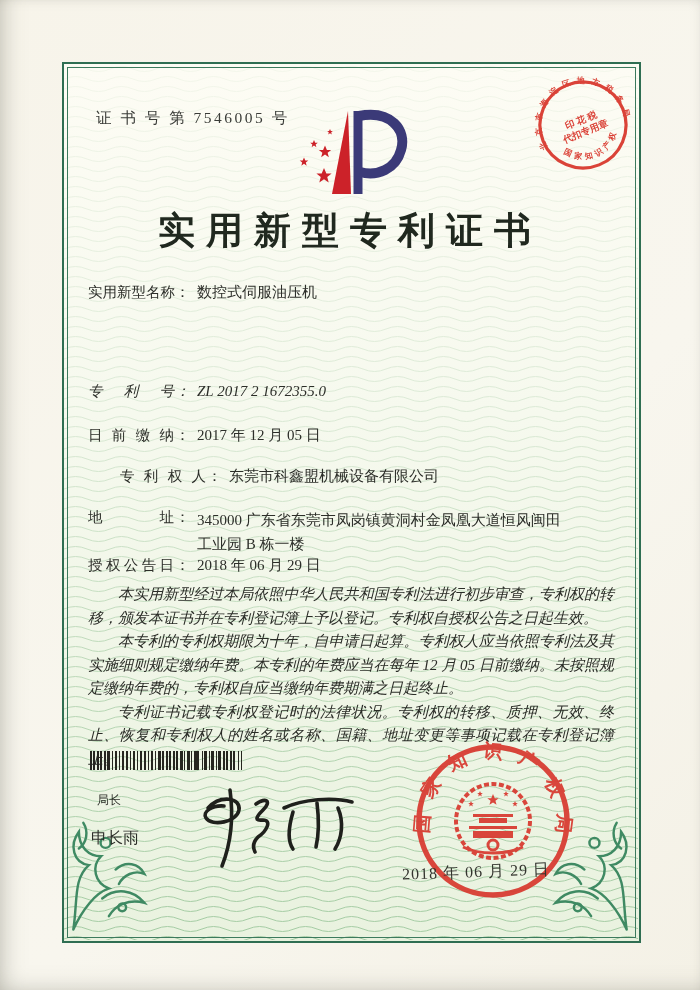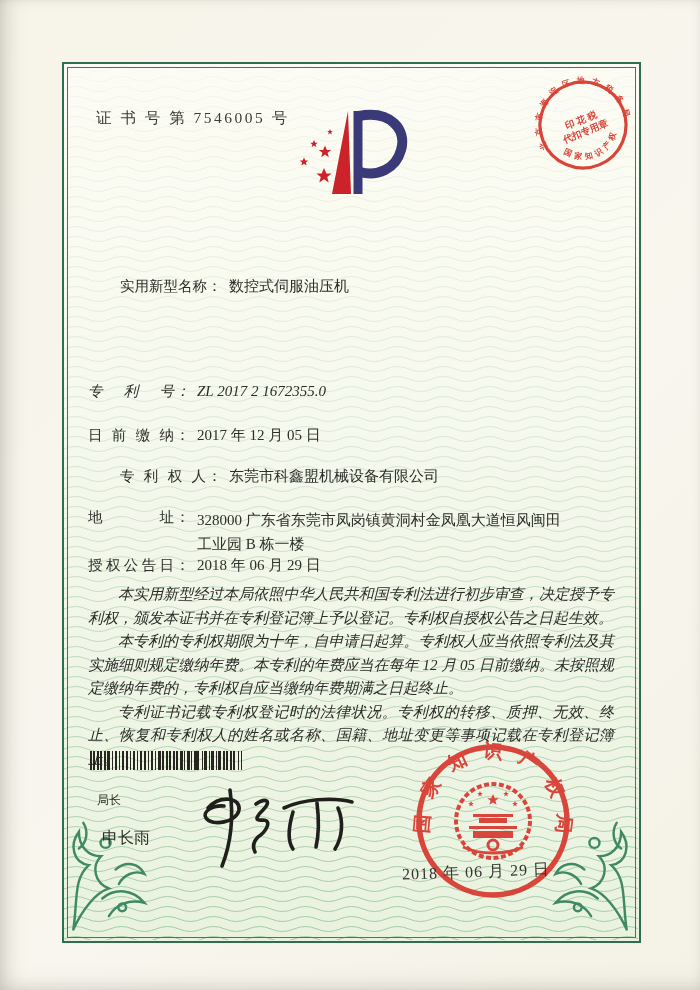--- a/index.html
+++ b/index.html
@@ -25,21 +25,21 @@
   .fvalue.wrap{display:inline-block;white-space:normal;width:378px;line-height:24px;vertical-align:top;}
   .grant-right{position:absolute;left:298px;top:0;white-space:nowrap;}
   .paras{left:88px;top:583px;width:526px;color:#2a2c27;}
   .paras p{margin:0;font-size:15px;line-height:23.5px;text-indent:2em;text-align:justify;
            font-style:italic;}
   .barcode{left:90px;top:751px;width:152px;height:19px;
            background-image:
              repeating-linear-gradient(90deg,#26261f 0 1.5px,rgba(0,0,0,0) 1.5px 3.6px),
              repeating-linear-gradient(90deg,rgba(0,0,0,0) 0 2.6px,#26261f 2.6px 4.1px,rgba(0,0,0,0) 4.1px 7.4px);}
   .signer-title{left:97px;top:792px;font-size:12px;color:#2b2d28;font-family:Liberation Mono, monospace;}
-  .signer-name{left:102px;top:828px;font-size:16px;color:#2b2d28;font-family:"Liberation Sans","DejaVu Sans",sans-serif;}
+  .signer-name{left:91px;top:828px;font-size:16px;color:#2b2d28;font-family:"Liberation Sans","DejaVu Sans",sans-serif;}
   .sig{left:192px;top:786px;}
   .seal{left:412px;top:740px;}
   .seal-date{left:394px;top:862px;width:164px;text-align:center;font-size:16px;
              letter-spacing:1px;color:#33342e;transform:rotate(-2deg);}
   .stamp{left:531px;top:73px;z-index:5;}
   .footer{left:62px;top:896px;width:579px;text-align:center;font-size:13px;color:#3a3c36;letter-spacing:2px;}
   .orn{left:64px;top:814px;}
   .orn.right{left:524px;transform:scaleX(-1);}
 </style>
 </head>
@@ -102,43 +102,44 @@
       <use href="#star" transform="translate(17,54) scale(4.5)"></use>
       <use href="#star" transform="translate(37,68) scale(8)"></use>
       <polygon points="61,3 45,86 64,86"></polygon>
     </g>
     <g fill="#3b3a78">
       <rect x="66.5" y="3" width="9" height="83"></rect>
     </g>
     <path d="M72,8 C104,2 120,22 114,42 C109,61 90,69 73,64" fill="none" stroke="#3b3a78" stroke-width="10"></path>
   </svg>
 
-
-  <div class="abs frow" style="top:277px;margin-left:32px;">
+  <div class="abs title">实用新型专利证书</div>
+
+  <div class="abs frow" style="top:283px;">
     <span class="flabel">实用新型名称</span><span class="fcolon">：</span><span class="fvalue">数控式伺服油压机</span>
   </div>
   <div class="abs frow" style="top:382px;font-style:italic;">
     <span class="flabel">专利号</span><span class="fcolon">：</span><span class="fvalue">ZL 2017 2 1672355.0</span>
   </div>
   <div class="abs frow" style="top:426px;">
     <span class="flabel">日前缴纳</span><span class="fcolon">：</span><span class="fvalue">2017 年 12 月 05 日</span>
   </div>
   <div class="abs frow" style="top:467px;margin-left:32px;">
     <span class="flabel">专利权人</span><span class="fcolon">：</span><span class="fvalue">东莞市科鑫盟机械设备有限公司</span>
   </div>
   <div class="abs frow" style="top:508px;">
-    <span class="flabel">地址</span><span class="fcolon">：</span><span class="fvalue wrap">328000 广东省东莞市凤岗镇黄洞村金凤凰大道恒风闽田工业园 B 栋一楼</span>
+    <span class="flabel">地址</span><span class="fcolon">：</span><span class="fvalue wrap">345000 广东省东莞市凤岗镇黄洞村金凤凰大道恒风闽田工业园 B 栋一楼</span>
   </div>
 
   <div class="abs frow" style="top:556px;">
     <span class="flabel">授权公告日</span><span class="fcolon">：</span><span class="fvalue">2018 年 06 月 29 日</span>
   </div>
 
   <div class="abs paras">
-    <p>本实用新型经过本局依照中华人民共和国专利法进行初步审查，决定授予专利权，颁发本证书并在专利登记簿上予以登记。专利权自授权公告之日起生效。</p>
+    <p>本实用新型经过本局依照中华人民共和国专利法进行初步审查，专利权的转移，颁发本证书并在专利登记簿上予以登记。专利权自授权公告之日起生效。</p>
     <p>本专利的专利权期限为十年，自申请日起算。专利权人应当依照专利法及其实施细则规定缴纳年费。本专利的年费应当在每年 12 月 05 日前缴纳。未按照规定缴纳年费的，专利权自应当缴纳年费期满之日起终止。</p>
     <p>专利证书记载专利权登记时的法律状况。专利权的转移、质押、无效、终止、恢复和专利权人的姓名或名称、国籍、地址变更等事项记载在专利登记簿上。</p>
   </div>
 
   <div class="abs barcode"></div>
 
   <div class="abs signer-title">局长</div>
   <div class="abs signer-name">申长雨</div>
 
   <svg class="abs sig" width="175" height="84" viewBox="0 0 175 84">

